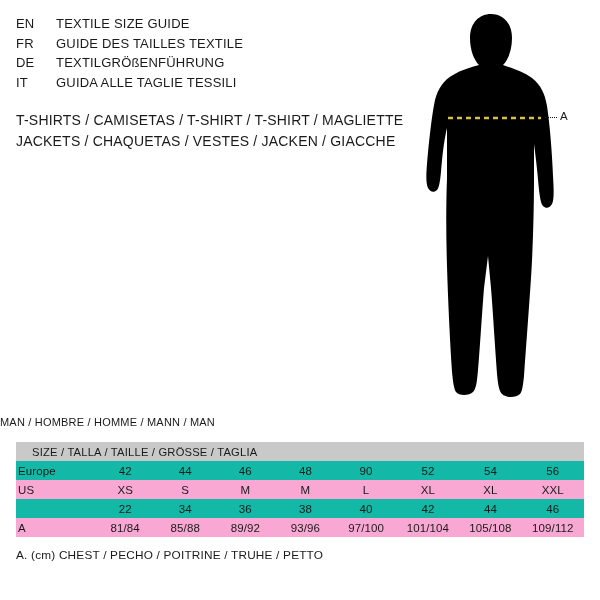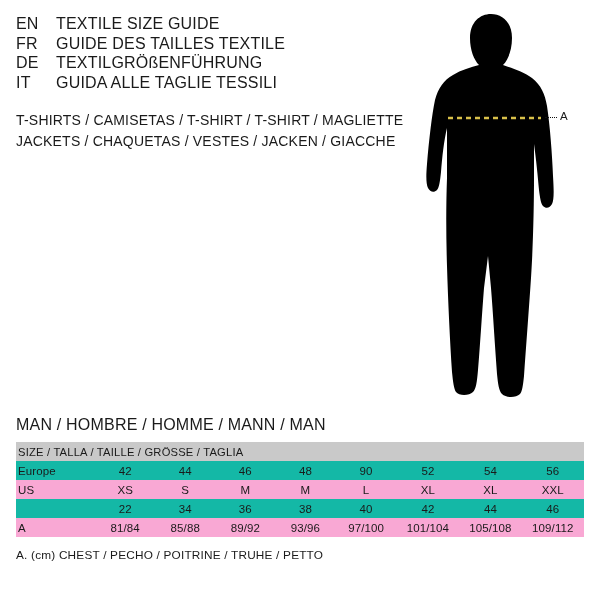--- a/index.html
+++ b/index.html
@@ -24,21 +24,21 @@
   
   .lang-block {
     position: absolute;
     left: 16px;
     top: 14px;
     width: 380px;
   }
   .lang-row {
     display: flex;
     align-items: baseline;
-    font-size: 16px;
+    font-size: 13px;
     line-height: 19.5px;
     letter-spacing: 0.2px;
     white-space: nowrap;
   }
   .lang-code {
     width: 40px;
     flex: 0 0 40px;
   }
   .lang-text { flex: 1 1 auto; }
 
@@ -75,23 +75,23 @@
     position: absolute;
     left: 145px;
     top: 109px;
     width: 12px;
     border-top: 1.6px dotted #111;
   }
 
   
   .man-heading {
     position: absolute;
-    left: 16px;
+    left: 0;
     top: 416px;
-    font-size: 16px;
+    font-size: 11px;
     letter-spacing: 0.2px;
     white-space: nowrap;
   }
 
   
   .size-table {
     position: absolute;
     left: 16px;
     top: 442px;
     width: 568px;
@@ -101,21 +101,21 @@
   .size-table td {
     padding: 0;
     height: 19px;
     vertical-align: middle;
     letter-spacing: 0.1px;
   }
   .row-head td {
     background: #c9c9c9;
     font-size: 11.2px;
     letter-spacing: 0.2px;
-    padding-left: 2px;
+    padding-left: 16px;
   }
   .row-a td, .row-c td {
     background: #14b8a6;
   }
   .row-b td, .row-d td {
     background: #f9a8d4;
   }
   .col-label {
     width: 86px;
     padding-left: 2px !important;

